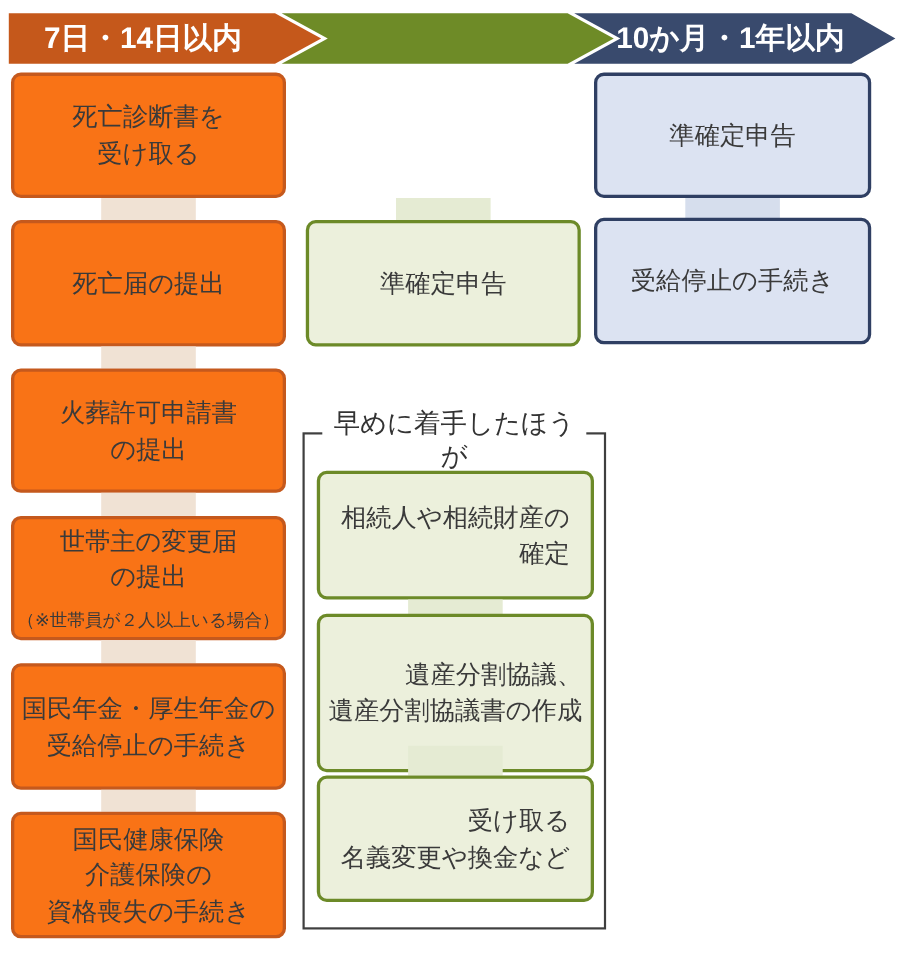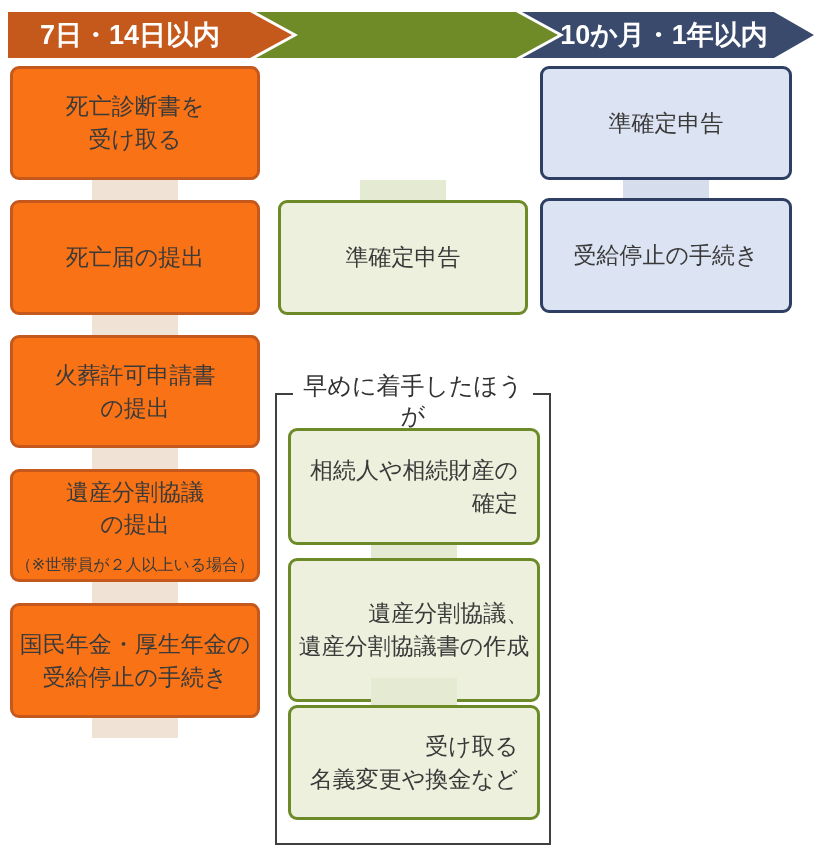--- a/index.html
+++ b/index.html
@@ -64,32 +64,37 @@
   </div>
   <div class="conn o" style="left:92px;top:315px;height:20px"></div>
 
   <div class="box c1" style="top:335px;height:113px">
     <div class="task-text">火葬許可申請書
 の提出</div>
   </div>
   <div class="conn o" style="left:92px;top:448px;height:21px"></div>
 
   <div class="box c1" style="top:469px;height:113px">
-    <div class="task-text">遺産分割協議
+    <div class="task-text">世帯主の変更届
 の提出</div>
     <div class="note">（※世帯員が２人以上いる場合）</div>
   </div>
   <div class="conn o" style="left:92px;top:582px;height:21px"></div>
 
   <div class="box c1" style="top:603px;height:115px">
     <div class="task-text">国民年金・厚生年金の
 受給停止の手続き</div>
   </div>
   <div class="conn o" style="left:92px;top:718px;height:20px"></div>
 
+  <div class="box c1" style="top:738px;height:115px">
+    <div class="task-text">国民健康保険
+介護保険の
+資格喪失の手続き</div>
+  </div>
 
   <div class="conn g" style="left:360px;top:180px;height:20px"></div>
 
   <div class="box c2" style="top:200px;height:115px">
     <div class="task-text">準確定申告</div>
   </div>
 
   <div class="group-box"></div>
   <div class="group-title">早めに着手したほうが
 良いこと</div>

